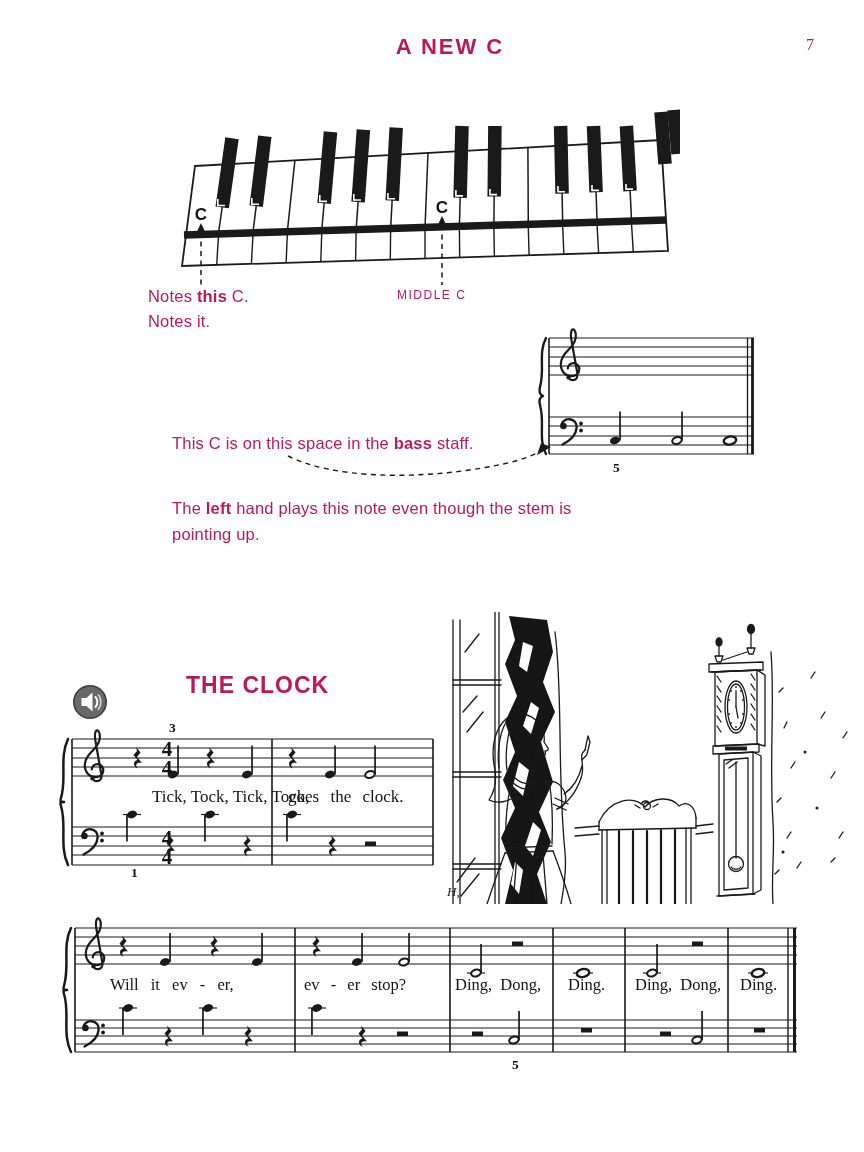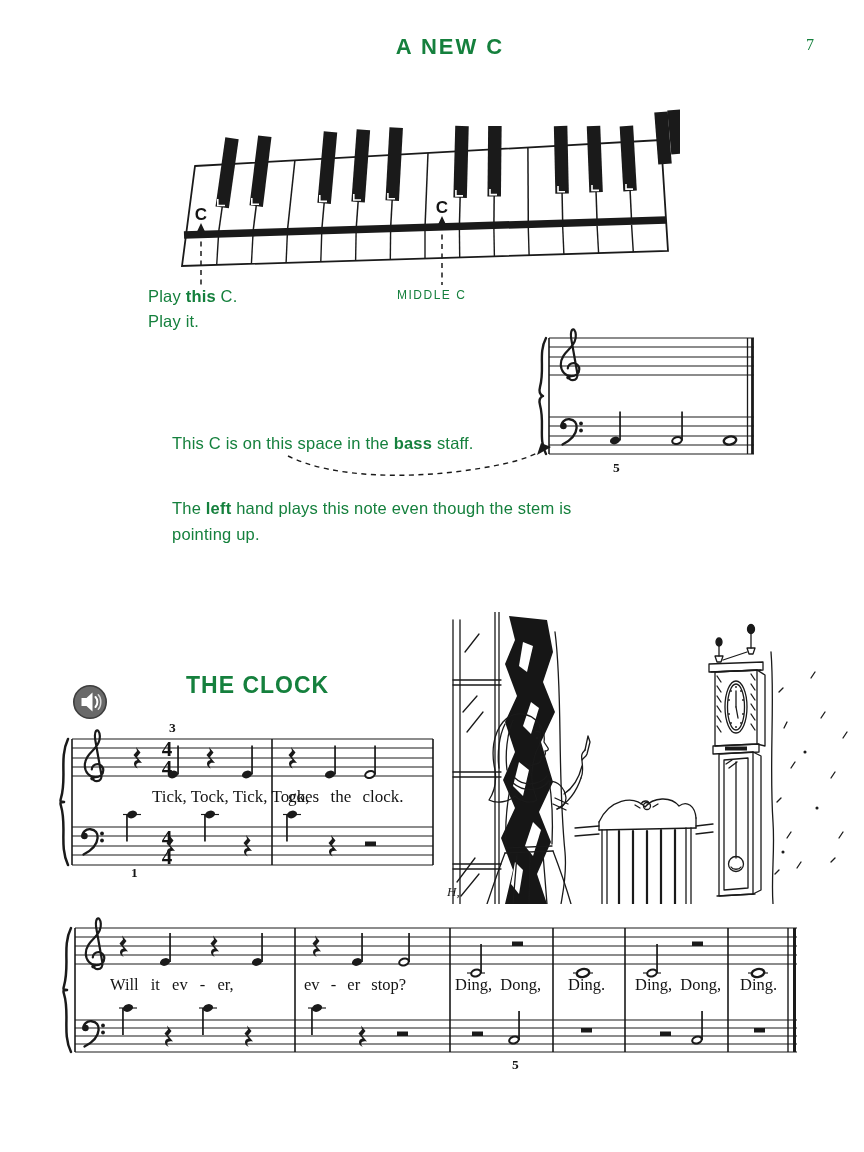--- a/index.html
+++ b/index.html
@@ -1,17 +1,17 @@
 <!DOCTYPE html>
 <html><head>
 <meta charset="utf-8">
 <style>
   html,body{margin:0;padding:0;background:#e8e8e8;}
   #page{position:relative;width:864px;height:1152px;background:#ffffff;overflow:hidden;
-        font-family:"Liberation Sans",sans-serif;color:#15803d;}
+        font-family:"Liberation Sans",sans-serif;color:#be185d;}
   .abs{position:absolute;}
   .title{font-weight:800;font-size:22px;letter-spacing:2px;}
   .pagenum{font-family:"Liberation Serif",serif;font-size:16px;}
   .cap{font-size:16.5px;letter-spacing:.2px;line-height:25px;}
   .capwide{font-size:12px;letter-spacing:1.5px;}
   .body{font-size:16.5px;letter-spacing:.2px;line-height:26px;}
   .bd{font-weight:700;}
   .songtitle{font-weight:800;font-size:23px;letter-spacing:1px;}
   svg{display:block;}
   .ink{stroke:#1a1a1a;fill:none;stroke-width:1.3;stroke-linecap:round;stroke-linejoin:round;}
@@ -131,23 +131,23 @@
 
     <text x="26" y="100" class="keylabel">C</text>
     <polygon points="26,103 21.8,112 30.2,112" fill="#1a1a1a"></polygon>
     <line x1="26" y1="112" x2="26" y2="165" class="dash"></line>
     <text x="267" y="93" class="keylabel">C</text>
     <polygon points="267,96 262.8,105 271.2,105" fill="#1a1a1a"></polygon>
     <line x1="267" y1="105" x2="267" y2="165" class="dash"></line>
   </svg>
 
   <div class="abs cap" style="left:148px;top:284px">
-    <span>Play </span><b class="bd">this</b><span> C.</span>
+    <span>Notes </span><b class="bd">this</b><span> C.</span>
     <br>
-    <span>Play it.</span>
+    <span>Notes it.</span>
   </div>
   <div class="abs capwide" style="left:397px;top:288px">MIDDLE C</div>
 
   <svg class="abs" style="left:535px;top:325px" width="235" height="158" viewBox="0 0 235 158">
     <g class="staffline">
       <line x1="14" y1="13" x2="219" y2="13"></line>
         <line x1="14" y1="22" x2="219" y2="22"></line>
       <line x1="14" y1="32" x2="219" y2="32"></line>
         <line x1="14" y1="41" x2="219" y2="41"></line>
       <line x1="14" y1="50" x2="219" y2="50"></line>

